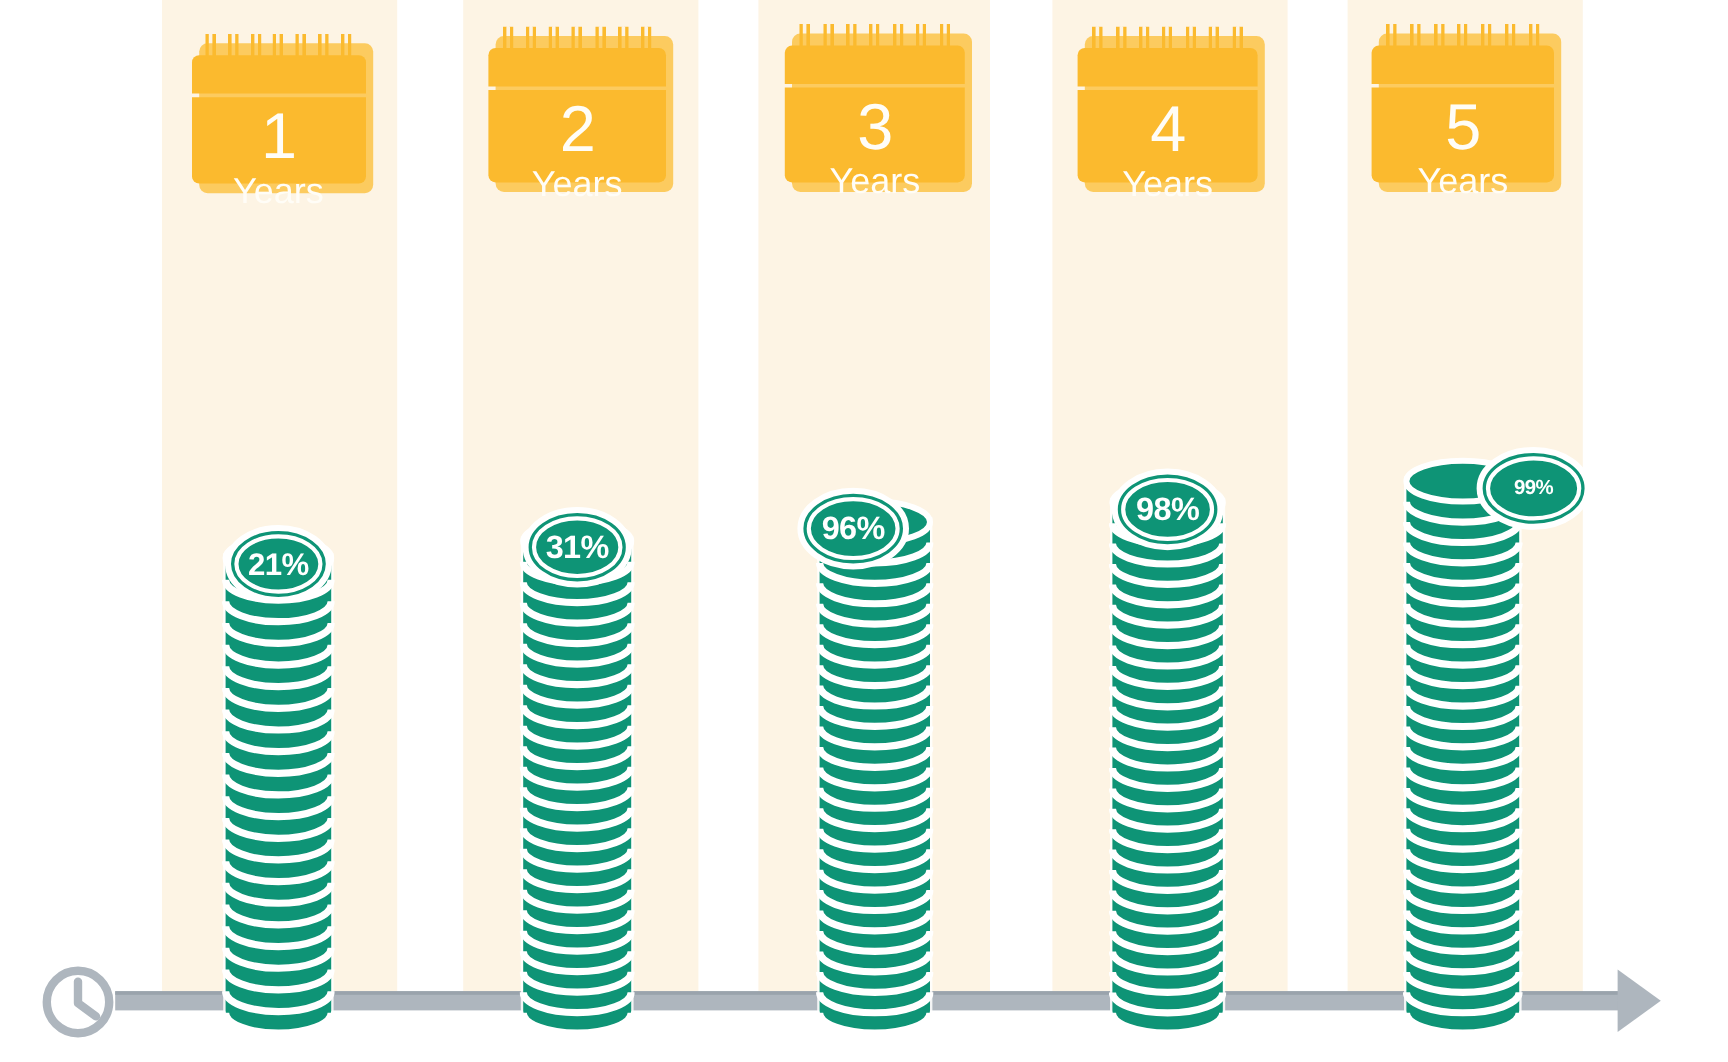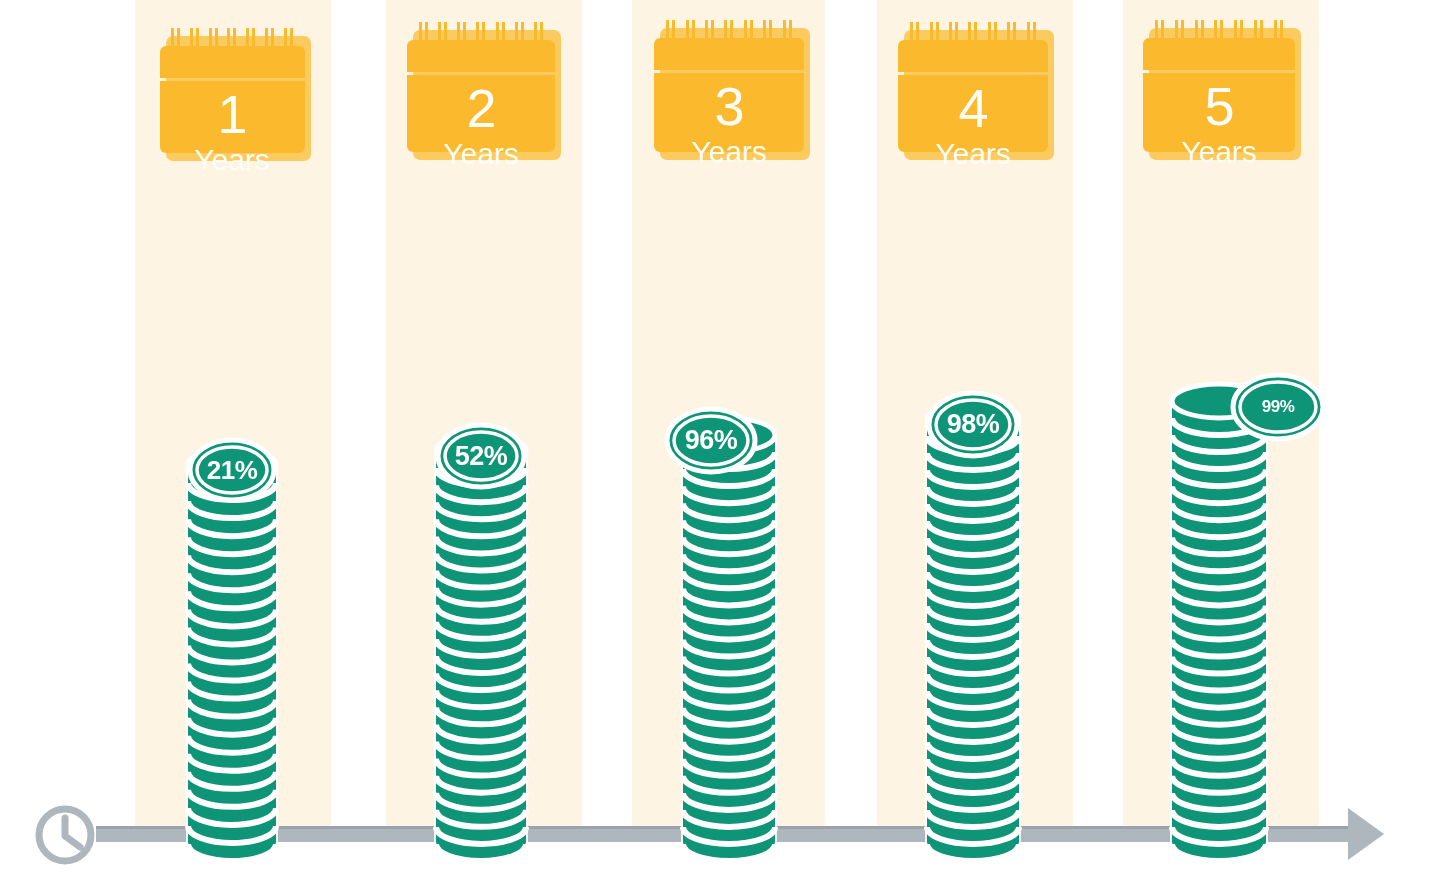--- a/index.html
+++ b/index.html
@@ -251,21 +251,21 @@
           <path d="M3 55.17391304347826 A 45 17 0 0 0 93 55.17391304347826" fill="none" stroke="#ffffff" stroke-width="6"></path>
           <path d="M3 38.086956521739125 A 45 17 0 0 0 93 38.086956521739125" fill="none" stroke="#ffffff" stroke-width="6"></path>
           <ellipse cx="48" cy="21" rx="45" ry="17" fill="#0e9476" stroke="#ffffff" stroke-width="5"></ellipse>
         </svg>
       </div>
       <div class="badge" style="left: 435px; top: 422px; width: 92px; height: 68px; font-size: 27px;">
         <svg width="92" height="68" viewBox="0 0 92 68" style="position: absolute; left: 0px; top: 0px;">
           <ellipse cx="46" cy="34" rx="43" ry="31" fill="#0e9476" stroke="#ffffff" stroke-width="5"></ellipse>
           <ellipse cx="46" cy="34" rx="36" ry="24" fill="none" stroke="#ffffff" stroke-width="3.5"></ellipse>
         </svg>
-        <span style="position: relative; z-index: 2;">52%</span>
+        <span style="position: relative; z-index: 2;">31%</span>
       </div>
       <div class="calendar" style="left: 654px; top: 20px; width: 150px; height: 132px;">
         <div class="cal-shadow" style="background: rgb(252, 203, 95);"></div>
         <div class="cal-rings">
           <div class="ring" style="border-top: none; border-right-color: rgb(251, 186, 46); border-bottom-color: rgb(251, 186, 46); border-left-color: rgb(251, 186, 46);"></div>
           <div class="ring" style="border-top: none; border-right-color: rgb(251, 186, 46); border-bottom-color: rgb(251, 186, 46); border-left-color: rgb(251, 186, 46);"></div>
           <div class="ring" style="border-top: none; border-right-color: rgb(251, 186, 46); border-bottom-color: rgb(251, 186, 46); border-left-color: rgb(251, 186, 46);"></div>
           <div class="ring" style="border-top: none; border-right-color: rgb(251, 186, 46); border-bottom-color: rgb(251, 186, 46); border-left-color: rgb(251, 186, 46);"></div>
           <div class="ring" style="border-top: none; border-right-color: rgb(251, 186, 46); border-bottom-color: rgb(251, 186, 46); border-left-color: rgb(251, 186, 46);"></div>
           <div class="ring" style="border-top: none; border-right-color: rgb(251, 186, 46); border-bottom-color: rgb(251, 186, 46); border-left-color: rgb(251, 186, 46);"></div>

